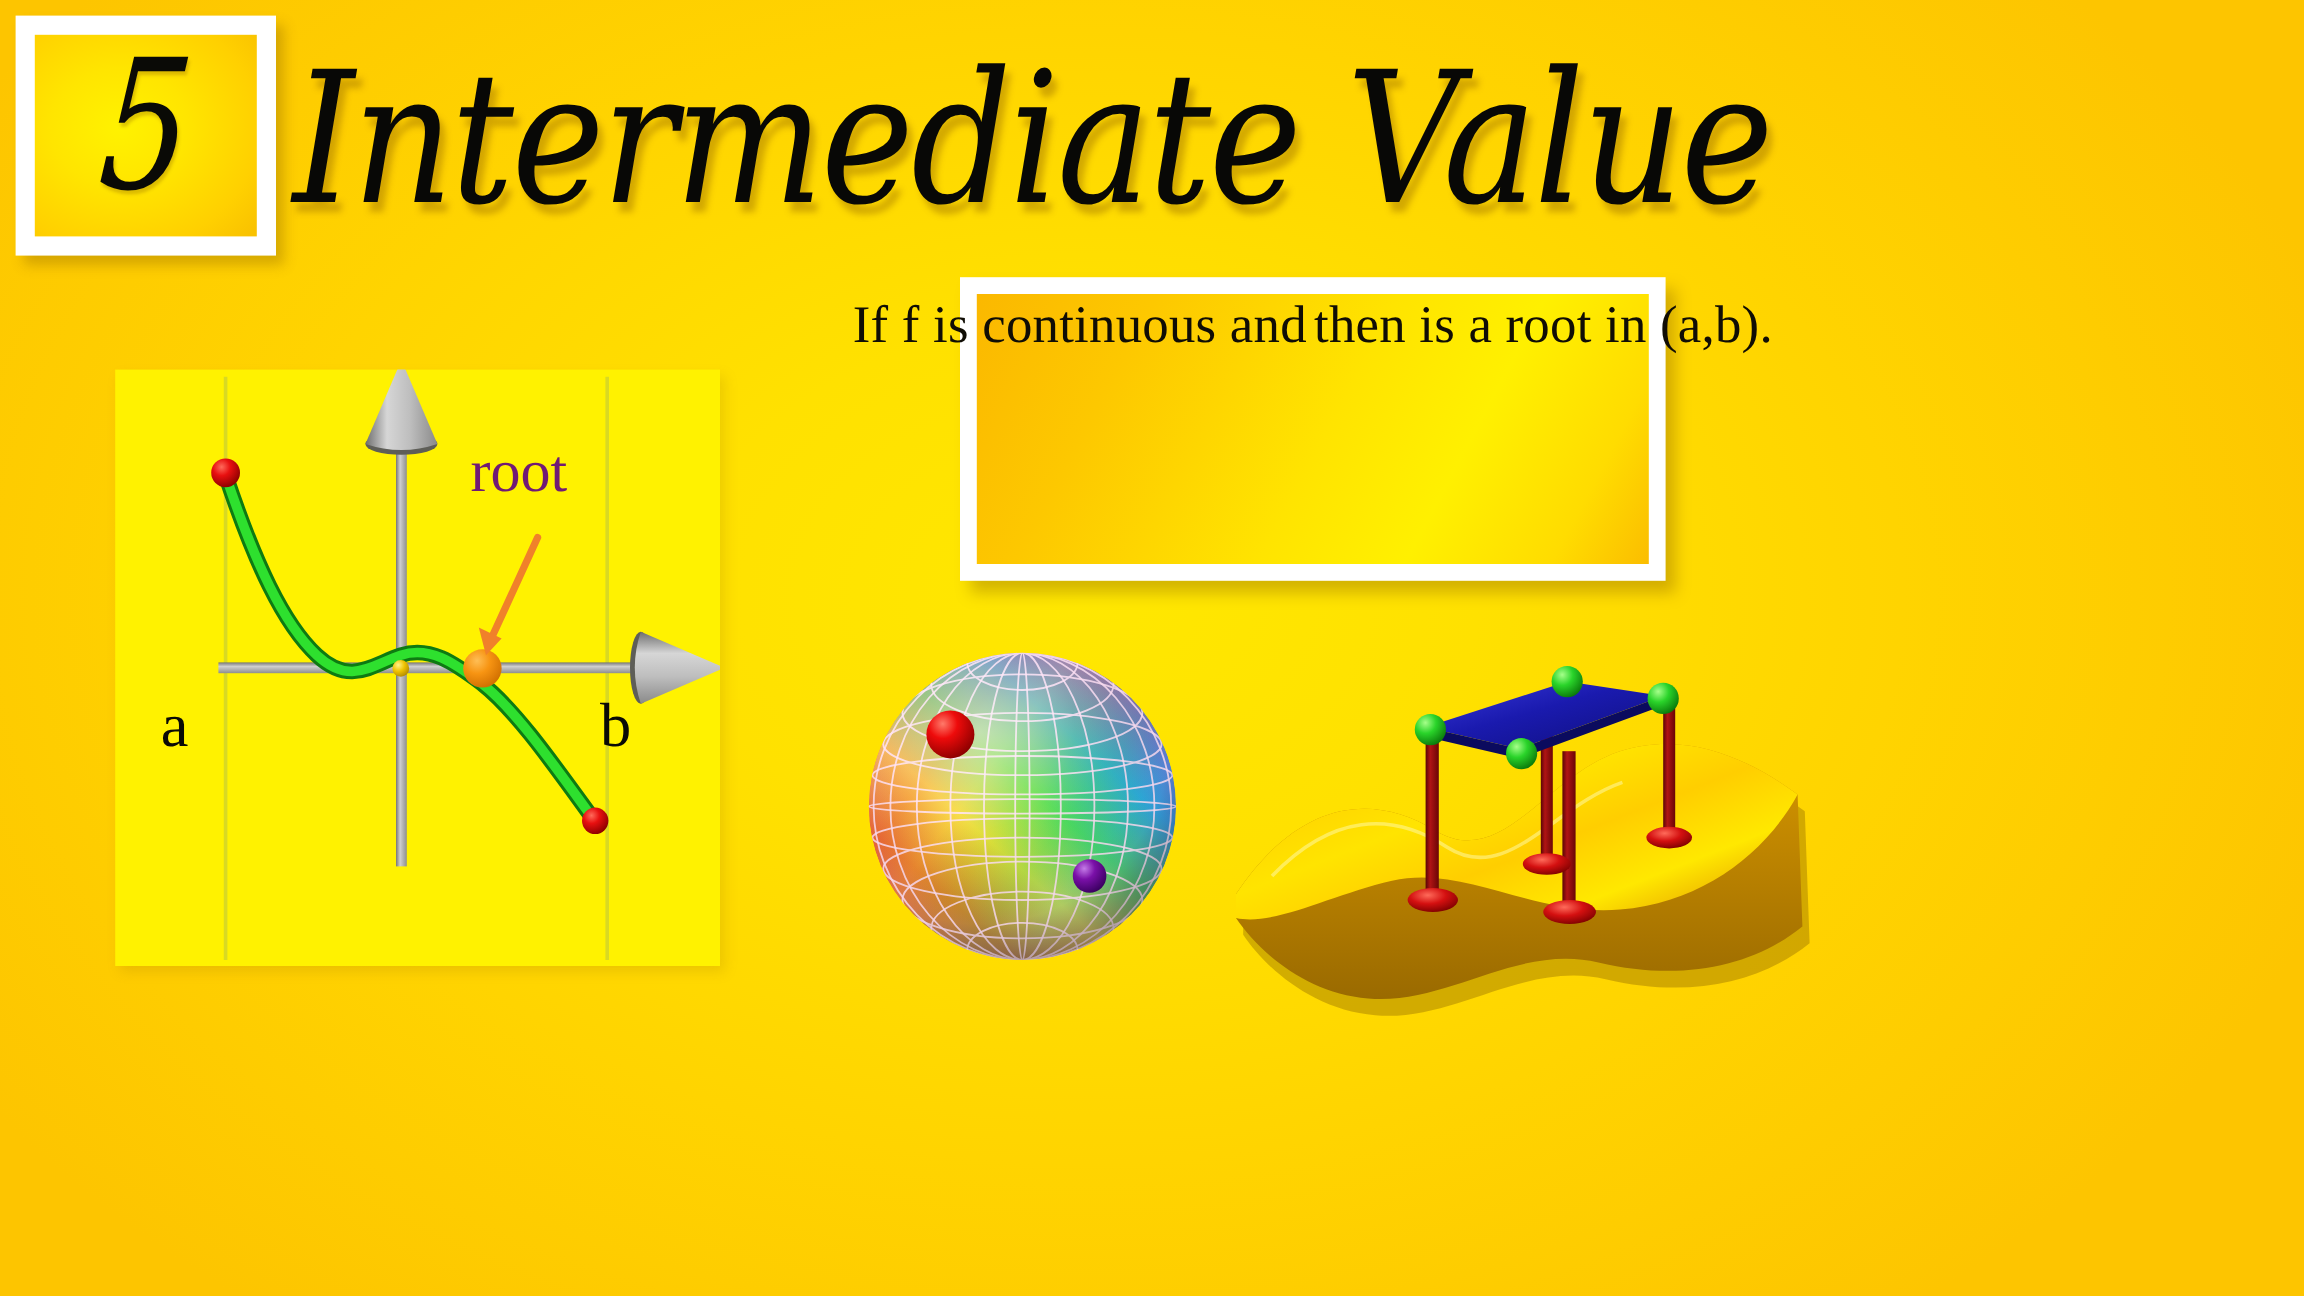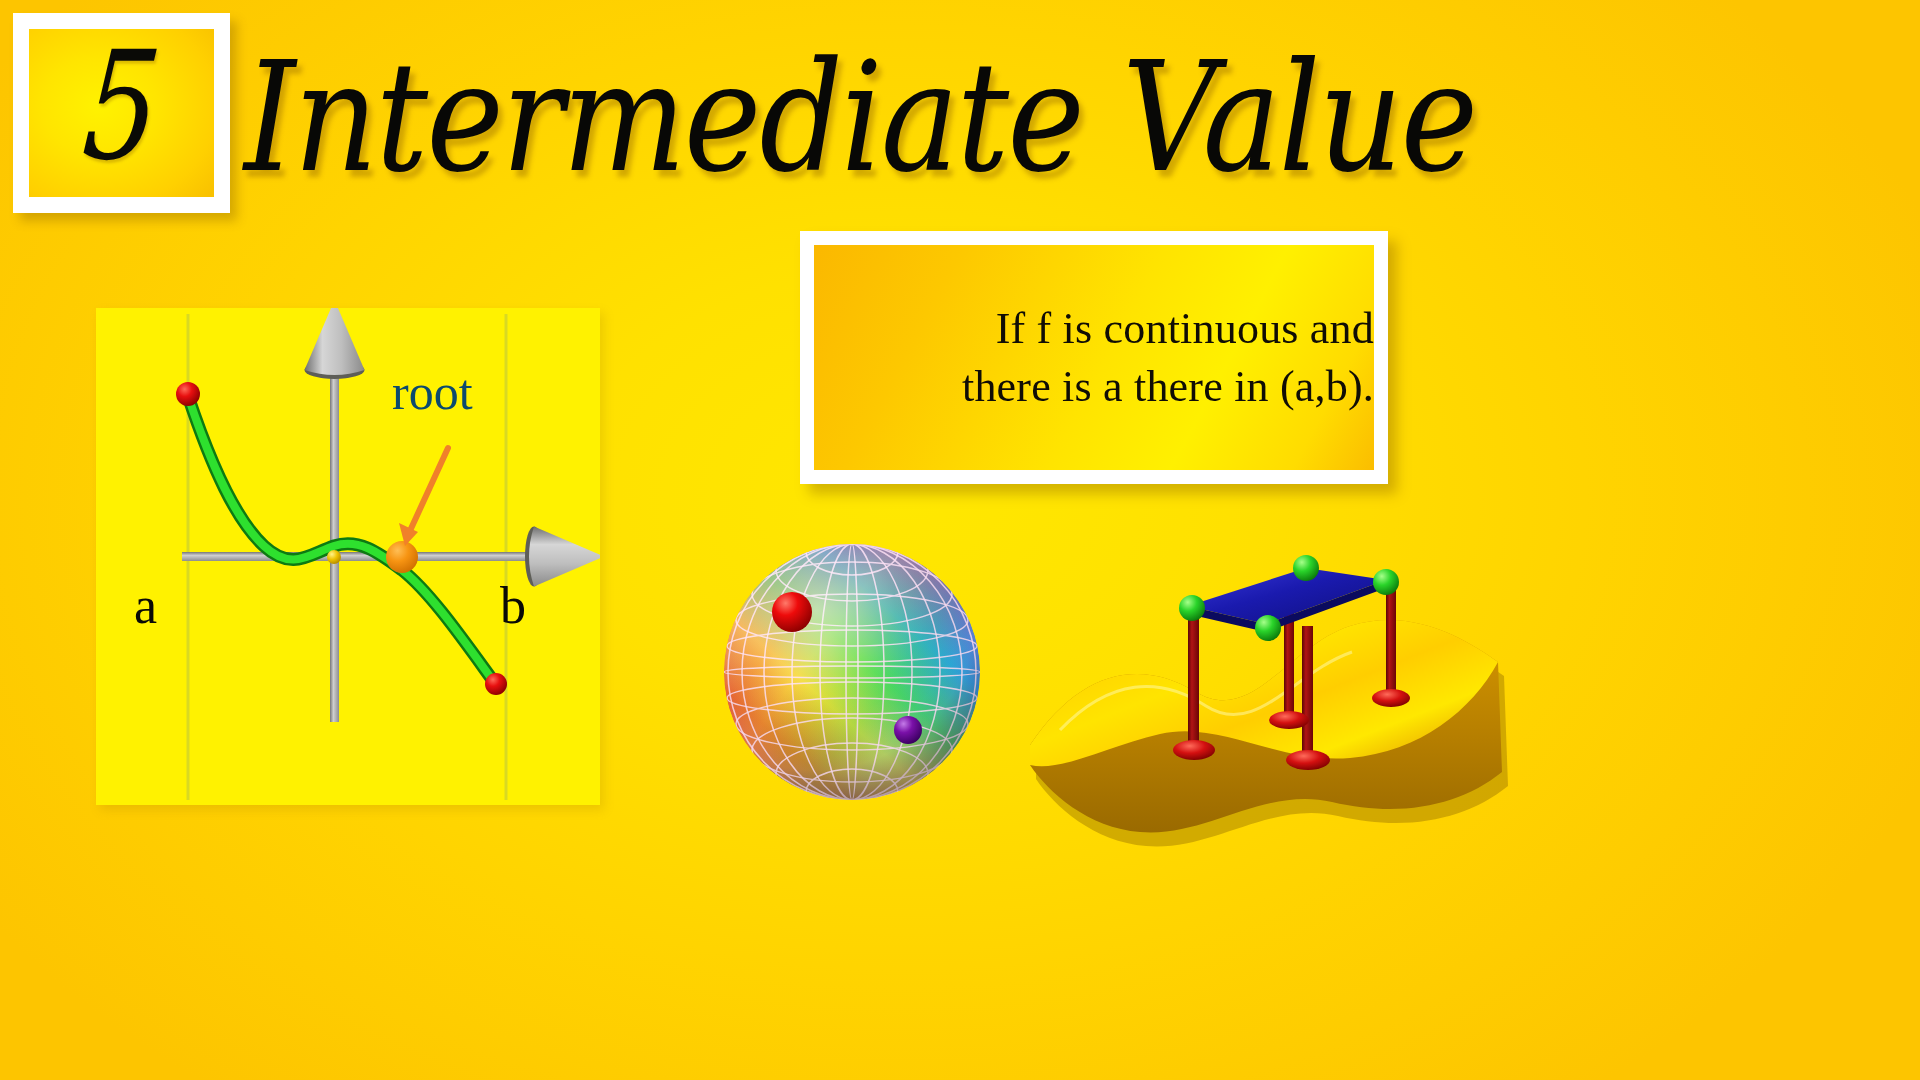--- a/index.html
+++ b/index.html
@@ -51,21 +51,21 @@
   }
   
   #stmt-wrap{
     position:absolute;left:800px;top:231px;width:588px;height:253px;
     background:#ffffff;
     box-shadow:9px 10px 12px rgba(125,85,0,.34);
   }
   #stmt{
     position:absolute;left:14px;top:14px;right:14px;bottom:14px;
     background:linear-gradient(118deg,#FBB800 0%,#FDC800 22%,#FFE400 52%,#FFF000 70%,#FFDC00 88%,#FBBD00 100%);
-    display:flex;flex-direction:column;align-items:flex-end;justify-content:center;
+    display:flex;flex-direction:row;align-items:flex-start;justify-content:center;
     gap:6px;
   }
   .stmt-line{
     font-family:"Liberation Serif",serif;
     font-size:44px;line-height:1.17;color:#100d05;white-space:nowrap;
     letter-spacing:.2px;
   }
   
   #graph{
     position:absolute;left:96px;top:308px;width:504px;height:497px;
@@ -76,21 +76,21 @@
   .glabel{
     position:absolute;
     font-family:"Liberation Serif",serif;
     font-size:52px;color:#0a0a06;line-height:1;
   }
   #label-a{left:38px;top:272px;}
   #label-b{left:404px;top:272px;}
   #label-root{
     position:absolute;left:296px;top:59px;
     font-family:"Liberation Serif",serif;
-    font-size:50px;color:#0c4a6e;line-height:1;
+    font-size:50px;color:#701a75;line-height:1;
   }
   
   #sphere-fig{
     position:absolute;left:720px;top:530px;width:270px;height:288px;
   }
   
   #surface-fig{
     position:absolute;left:1020px;top:520px;width:500px;height:330px;
   }
   svg{display:block;}
@@ -104,21 +104,21 @@
     <div id="badge-inner">
       <div id="badge-num">5</div>
     </div>
   </div>
 
   <div id="title">Intermediate Value</div>
 
   <div id="stmt-wrap">
     <div id="stmt">
       <div class="stmt-line">If f is continuous and</div>
-      <div class="stmt-line">there is a there in (a,b).</div>
+      <div class="stmt-line">then is a root in (a,b).</div>
     </div>
   </div>
 
   <div id="graph">
     <svg width="504" height="497" viewBox="0 0 504 497">
       <defs>
         <linearGradient id="coneY" x1="0" y1="0" x2="1" y2="0">
           <stop offset="0%" stop-color="#6E6E6E"></stop>
           <stop offset="30%" stop-color="#D6D6D6"></stop>
           <stop offset="62%" stop-color="#BEBEBE"></stop>

